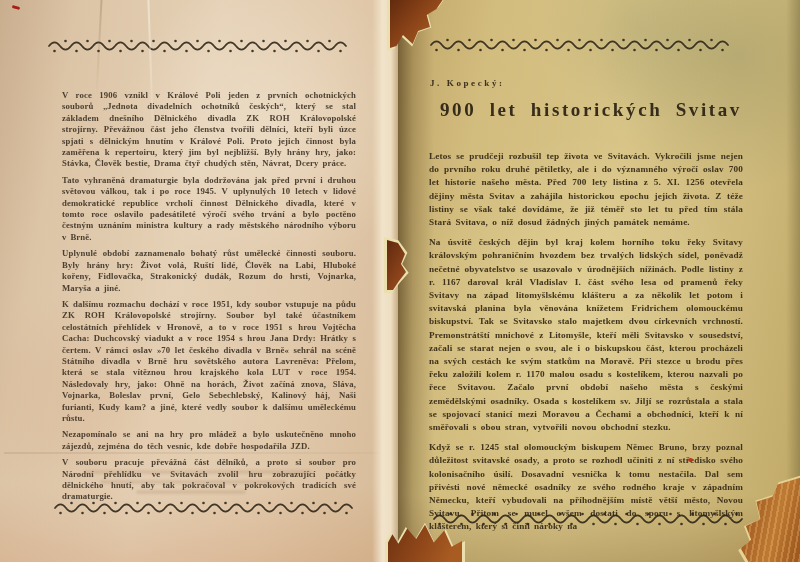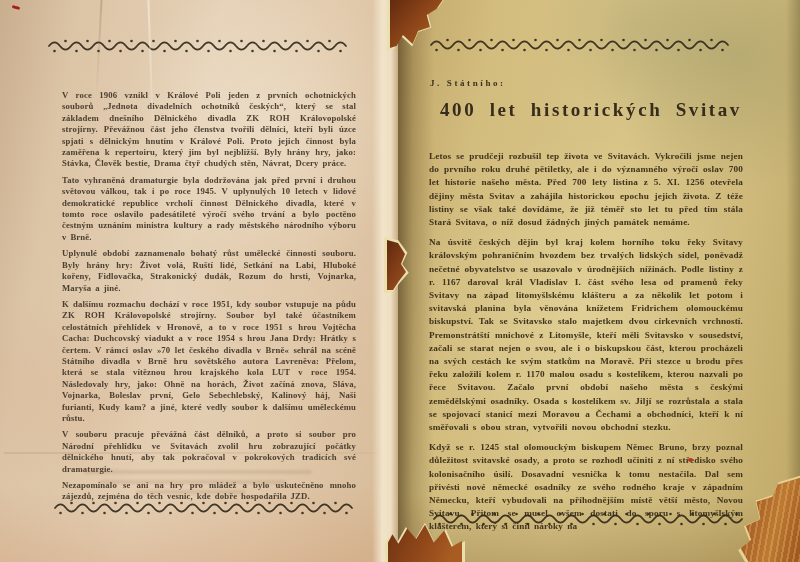--- a/index.html
+++ b/index.html
@@ -117,24 +117,24 @@
             <circle cx="248.5" cy="13" r="1.3"></circle>
             <circle cx="259.5" cy="3.0000000000000004" r="1.3"></circle>
             <circle cx="270.5" cy="13" r="1.3"></circle>
             <circle cx="281.5" cy="3.0000000000000004" r="1.3"></circle>
             <circle cx="292.5" cy="13" r="1.3"></circle>
           </g>
         </svg></div>
     <div class="left-text">
       <p>V roce 1906 vznikl v Králové Poli jeden z prvních ochotnických souborů „Jednota divadelních ochotníků českých“, který se stal základem dnešního Dělnického divadla ZK ROH Královopolské strojírny. Převážnou část jeho členstva tvořili dělníci, kteří byli úzce spjati s dělnickým hnutím v Králové Poli. Proto jejich činnost byla zaměřena k repertoiru, který jim byl nejbližší. Byly hrány hry, jako: Stávka, Člověk bestie, Drama čtyř chudých stěn, Návrat, Dcery práce.</p>
       <p>Tato vyhraněná dramaturgie byla dodržována jak před první i druhou světovou válkou, tak i po roce 1945. V uplynulých 10 letech v lidové demokratické republice vrcholí činnost Dělnického divadla, které v tomto roce oslavilo padesátileté výročí svého trvání a bylo poctěno čestným uznáním ministra kultury a rady městského národního výboru v Brně.</p>
-      <p>Uplynulé období zaznamenalo bohatý růst umělecké činnosti souboru. Byly hrány hry: Život volá, Ruští lidé, Setkání na Labi, Hluboké kořeny, Fidlovačka, Strakonický dudák, Rozum do hrsti, Vojnarka, Maryša a jiné.</p>
+      <p>Uplynulé období zaznamenalo bohatý růst umělecké činnosti souboru. Byly hrány hry: Život volá, Ruští lidé, Člověk na Labi, Hluboké kořeny, Fidlovačka, Strakonický dudák, Rozum do hrsti, Vojnarka, Maryša a jiné.</p>
       <p>K dalšímu rozmachu dochází v roce 1951, kdy soubor vstupuje na půdu ZK ROH Královopolské strojírny. Soubor byl také účastníkem celostátních přehlídek v Hronově, a to v roce 1951 s hrou Vojtěcha Cacha: Duchcovský viadukt a v roce 1954 s hrou Jana Drdy: Hrátky s čertem. V rámci oslav »70 let českého divadla v Brně« sehrál na scéně Státního divadla v Brně hru sovětského autora Lavreněva: Přelom, která se stala vítěznou hrou krajského kola LUT v roce 1954. Následovaly hry, jako: Ohně na horách, Život začíná znova, Sláva, Vojnarka, Boleslav první, Gelo Sebechlebský, Kalinový háj, Naši furianti, Kudy kam? a jiné, které vedly soubor k dalšímu uměleckému růstu.</p>
+      <p>Nezapomínalo se ani na hry pro mládež a bylo uskutečněno mnoho zájezdů, zejména do těch vesnic, kde dobře hospodařila JZD.</p>
       <p>V souboru pracuje převážná část dělníků, a proto si soubor pro Národní přehlídku ve Svitavách zvolil hru zobrazující počátky dělnického hnutí, aby tak pokračoval v pokrokových tradicích své dramaturgie.</p>
-      <p>Nezapomínalo se ani na hry pro mládež a bylo uskutečněno mnoho zájezdů, zejména do těch vesnic, kde dobře hospodařila JZD.</p>
     </div>
     <div class="ghost">
         <i></i>
         <i></i>
         <i></i>
       </div>
     <div class="ornament orn-lb"><svg width="302" height="16" viewBox="0 0 302 16">
           <path d="M1 8 q5.5 -7.2 11 0 t11 0 t11 0 t11 0 t11 0 t11 0 t11 0 t11 0 t11 0 t11 0 t11 0 t11 0 t11 0 t11 0 t11 0 t11 0 t11 0 t11 0 t11 0 t11 0 t11 0 t11 0 t11 0 t11 0 t11 0 t11 0 t11 0" fill="none" stroke="#2b2317" stroke-width="1.7" stroke-linecap="round"></path>
           <g fill="#2b2317">
             <circle cx="6.5" cy="13" r="1.3"></circle>
@@ -199,22 +199,22 @@
           <circle cx="215.5" cy="3.0000000000000004" r="1.3"></circle>
           <circle cx="226.5" cy="13" r="1.3"></circle>
           <circle cx="237.5" cy="3.0000000000000004" r="1.3"></circle>
           <circle cx="248.5" cy="13" r="1.3"></circle>
           <circle cx="259.5" cy="3.0000000000000004" r="1.3"></circle>
           <circle cx="270.5" cy="13" r="1.3"></circle>
           <circle cx="281.5" cy="3.0000000000000004" r="1.3"></circle>
           <circle cx="292.5" cy="13" r="1.3"></circle>
         </g>
       </svg></div>
-  <div class="author">J. Státního:</div>
-  <h1 class="title">400 let historických Svitav</h1>
+  <div class="author">J. Kopecký:</div>
+  <h1 class="title">900 let historických Svitav</h1>
   <div class="right-text">
     <p>Letos se prudčeji rozbušil tep života ve Svitavách. Vykročili jsme nejen do prvního roku druhé pětiletky, ale i do významného výročí oslav 700 let historie našeho města. Před 700 lety listina z 5. XI. 1256 otevřela dějiny města Svitav a zahájila historickou epochu jejich života. Z téže listiny se však také dovídáme, že již téměř sto let tu před tím stála Stará Svitava, o níž dosud žádných jiných památek nemáme.</p>
     <p>Na úsvitě českých dějin byl kraj kolem horního toku řeky Svitavy královským pohraničním hvozdem bez trvalých lidských sídel, poněvadž nečetné obyvatelstvo se usazovalo v úrodnějších nížinách. Podle listiny z r. 1167 daroval král Vladislav I. část svého lesa od pramenů řeky Svitavy na západ litomyšlskému klášteru a za několik let potom i svitavská planina byla věnována knížetem Fridrichem olomouckému biskupství. Tak se Svitavsko stalo majetkem dvou církevních vrchností. Premonstrátští mnichové z Litomyšle, kteří měli Svitavsko v sousedství, začali se starat nejen o svou, ale i o biskupskou část, kterou procházeli na svých cestách ke svým statkům na Moravě. Při stezce u brodu přes řeku založili kolem r. 1170 malou osadu s kostelíkem, kterou nazvali po řece Svitavou. Začalo první období našeho města s českými zemědělskými osadníky. Osada s kostelíkem sv. Jiljí se rozrůstala a stala se spojovací stanicí mezi Moravou a Čechami a obchodníci, kteří k ní směřovali s obou stran, vytvořili novou obchodní stezku.</p>
     <p>Když se r. 1245 stal olomouckým biskupem Němec Bruno, brzy poznal důležitost svitavské osady, a proto se rozhodl učiniti z ní středisko svého kolonisačního úsilí. Dosavadní vesnička k tomu nestačila. Dal sem přivésti nové německé osadníky ze svého rodného kraje v západním Německu, kteří vybudovali na příhodnějším místě větší město, Novou Svitavu. Přitom se musel ovšem dostati do sporu s litomyšlským klášterem, který si činil nároky na</p>
   </div>
   <div class="ornament orn-rb"><svg width="312" height="16" viewBox="0 0 312 16">
         <path d="M1 8 q5.5 -7.2 11 0 t11 0 t11 0 t11 0 t11 0 t11 0 t11 0 t11 0 t11 0 t11 0 t11 0 t11 0 t11 0 t11 0 t11 0 t11 0 t11 0 t11 0 t11 0 t11 0 t11 0 t11 0 t11 0 t11 0 t11 0 t11 0 t11 0 t11 0" fill="none" stroke="#2b2317" stroke-width="1.7" stroke-linecap="round"></path>
         <g fill="#2b2317">
           <circle cx="6.5" cy="13" r="1.3"></circle>
           <circle cx="17.5" cy="3.0000000000000004" r="1.3"></circle>

